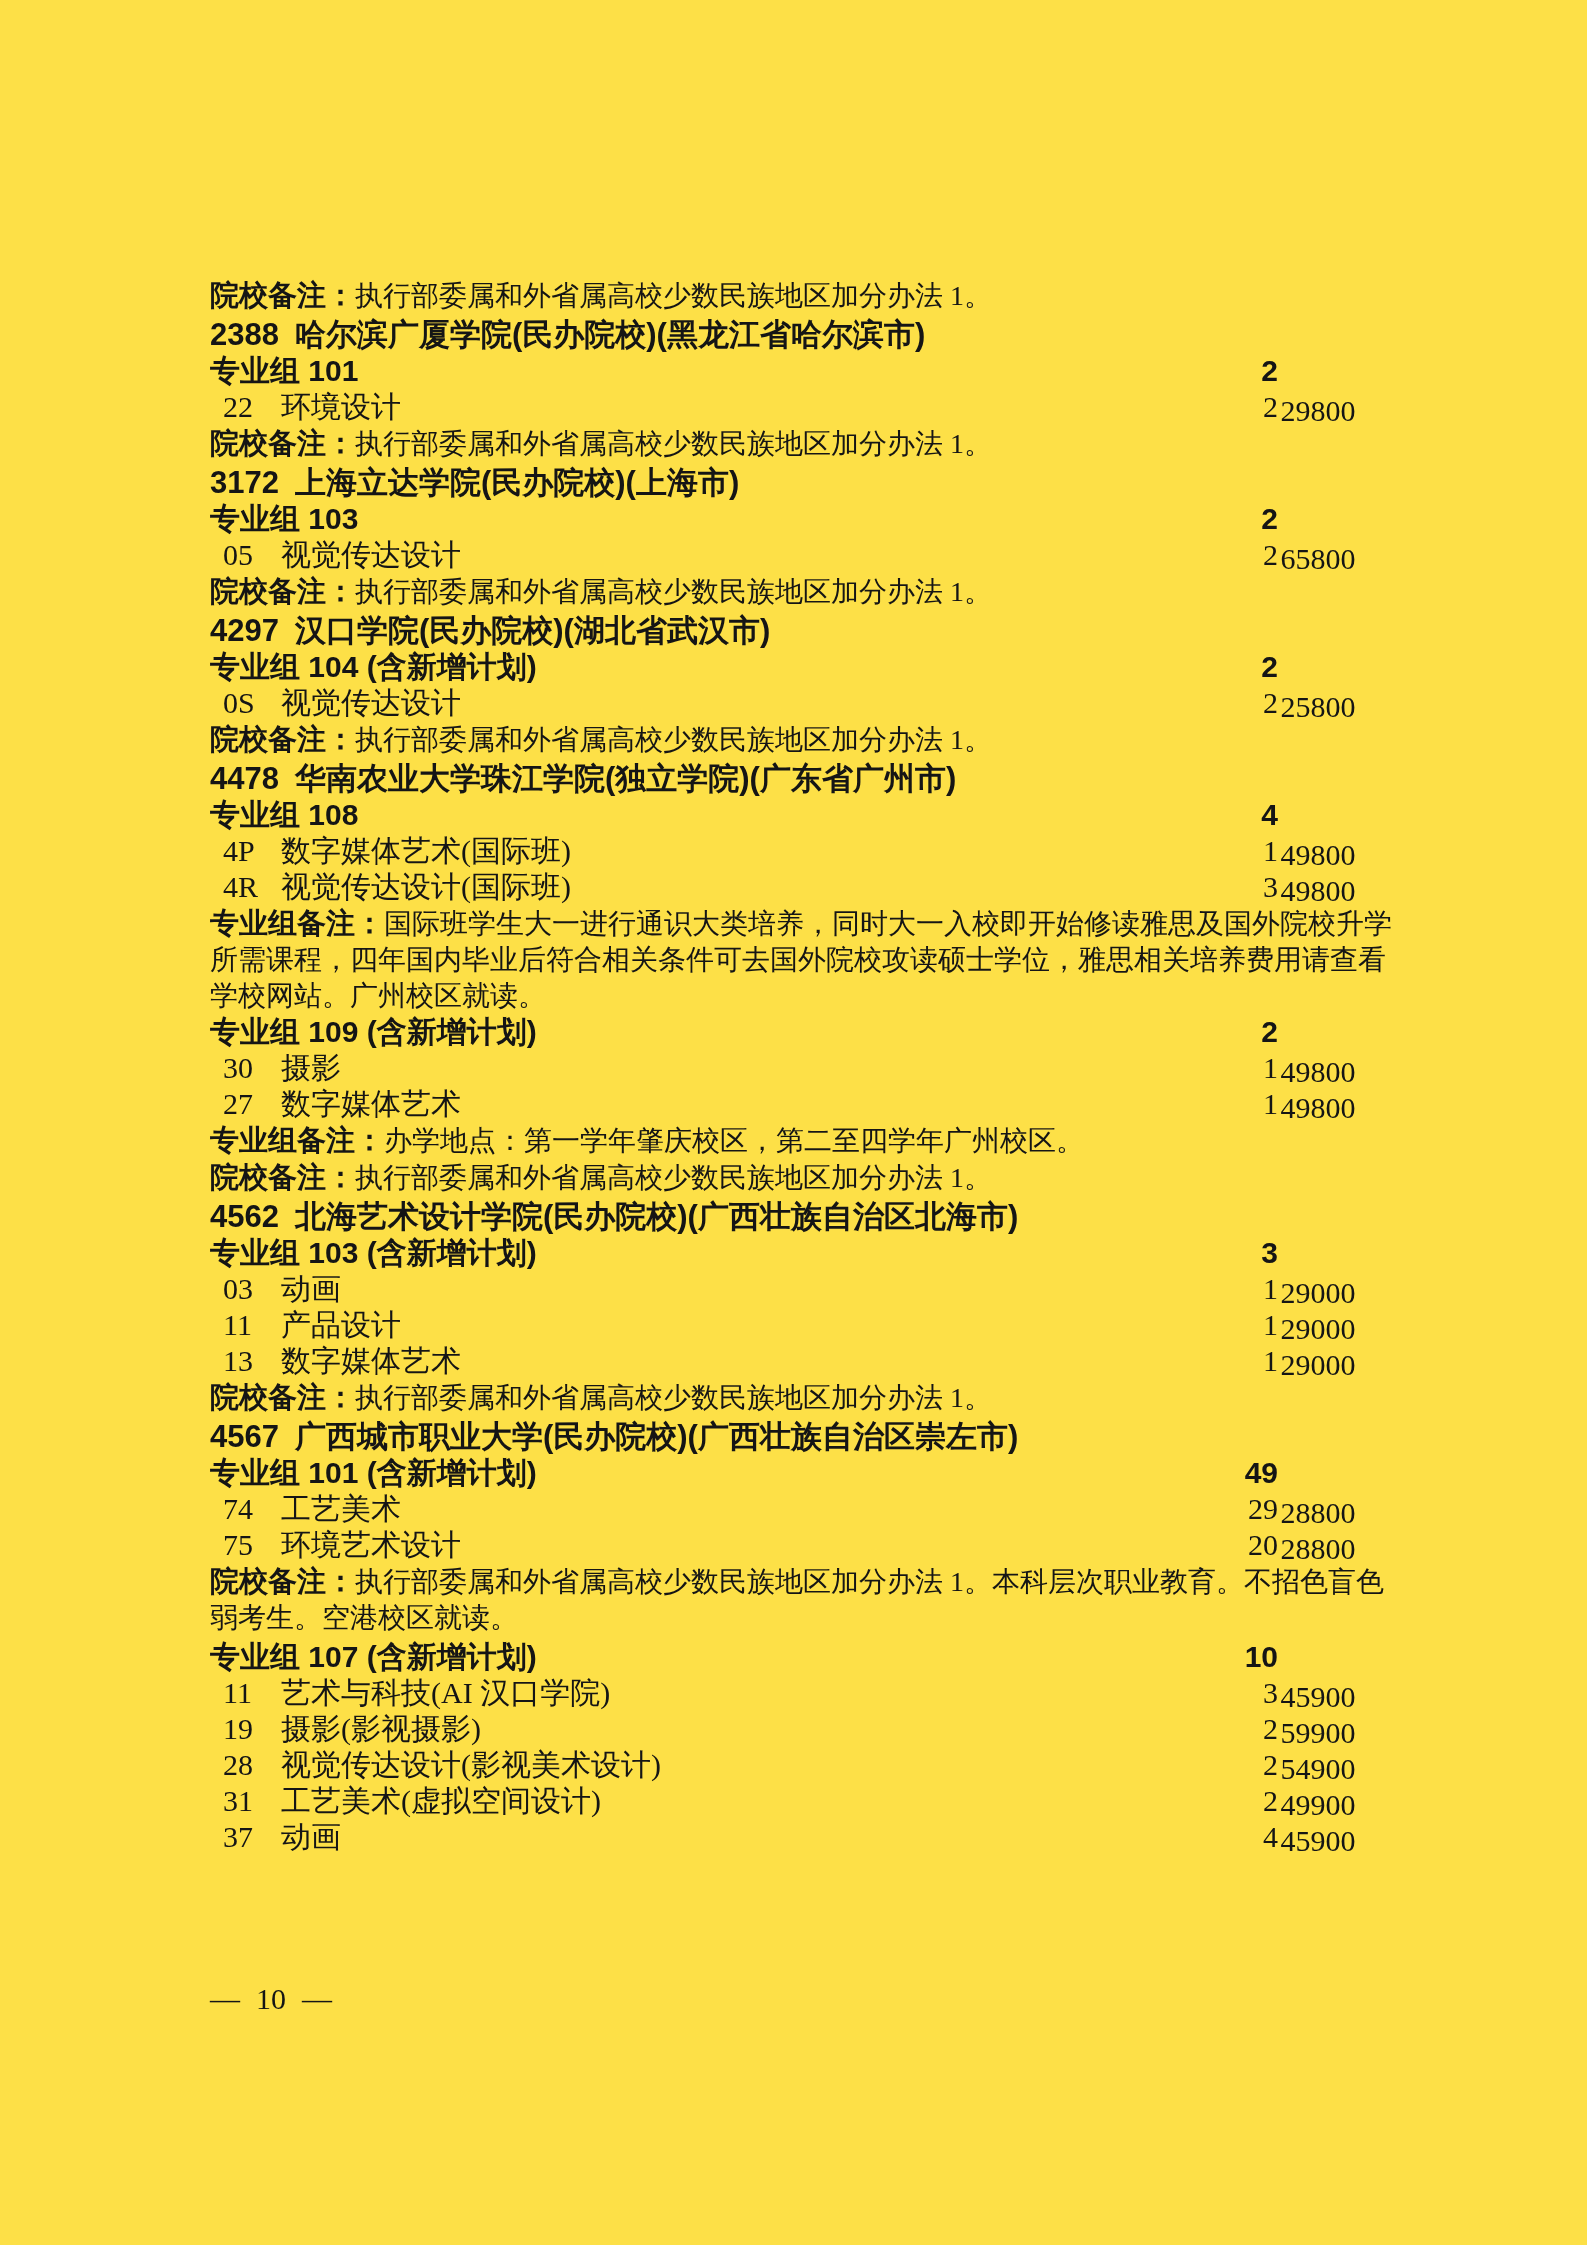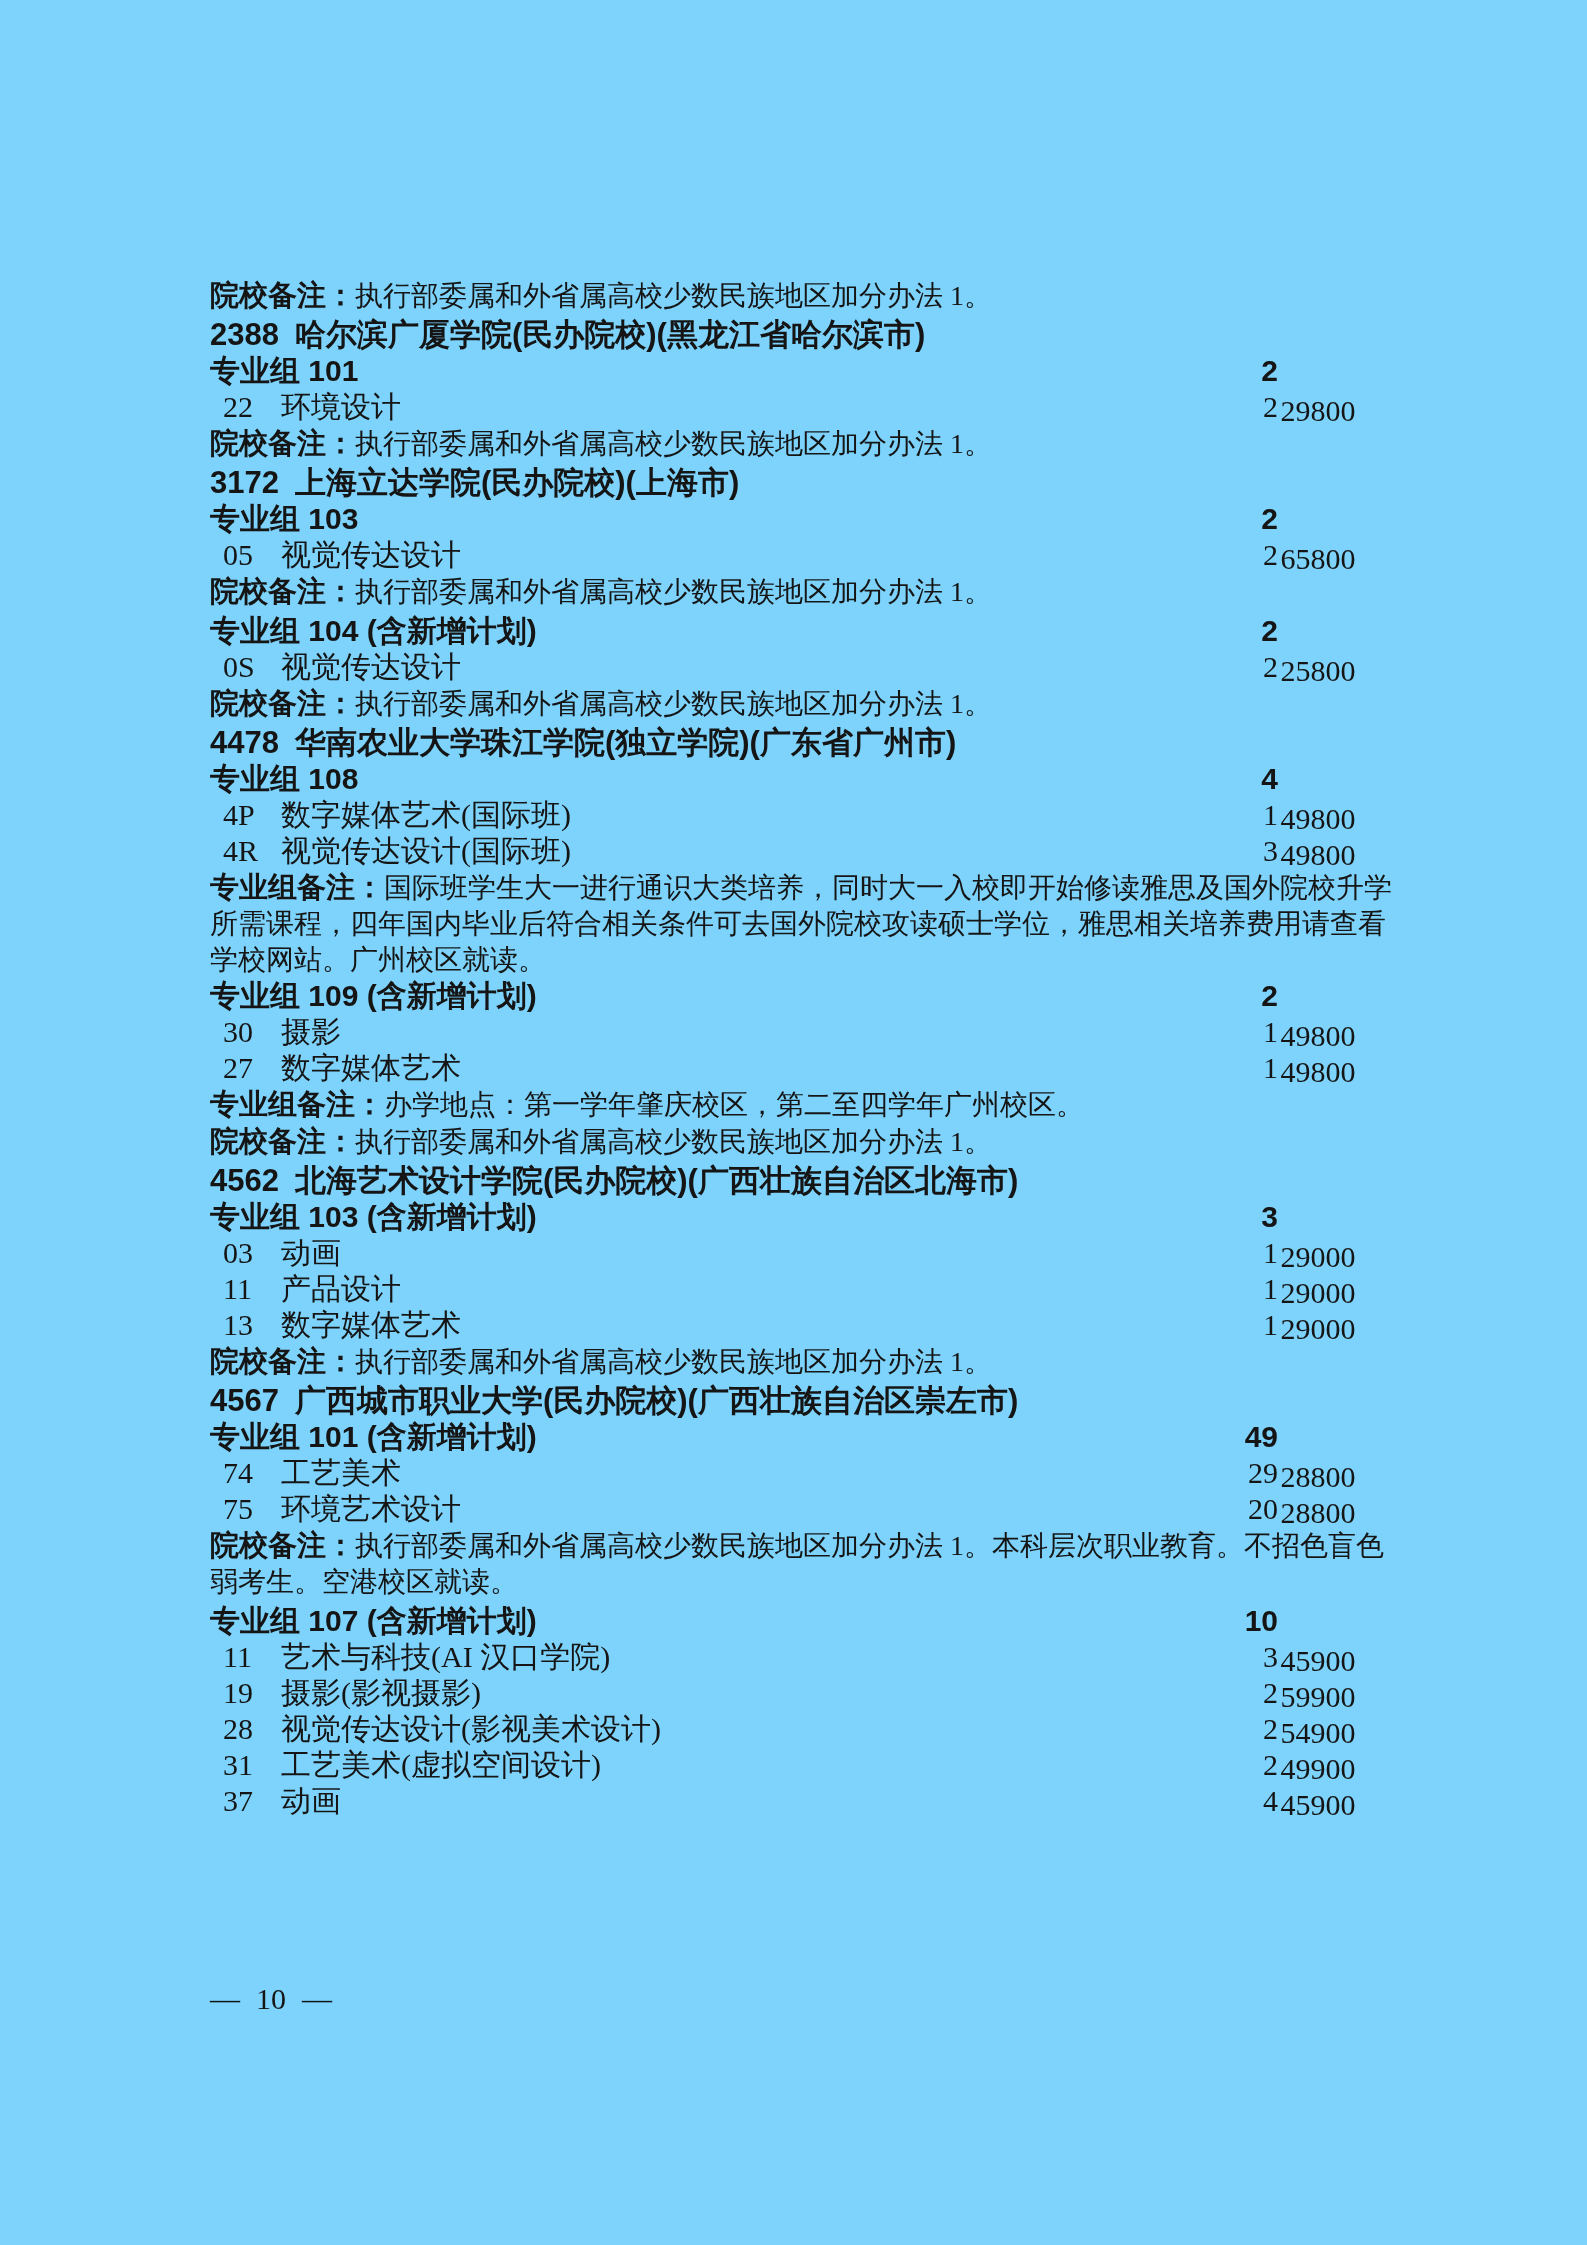--- a/index.html
+++ b/index.html
@@ -1,20 +1,20 @@
 <!DOCTYPE html>
 <html><head>
 <meta charset="utf-8">
 <style>
   html, body { margin: 0; padding: 0; background: #ffffff; }
   .page {
     position: relative;
     width: 1587px;
     height: 2245px;
-    background: #7dd3fc;
+    background: #fde047;
     color: #151515;
     font-family: "Liberation Serif", serif;
     overflow: hidden;
   }
   .content {
     position: absolute;
     left: 210px;
     top: 277px;
     width: 1195px;
   }
@@ -83,20 +83,21 @@
         <div class="row major-row"><span class="major-code">22</span><span class="major-name">环境设计</span><span class="plan">2</span><span class="fee">29800</span></div>
         <div class="row note"><span class="note-label">院校备注：</span><span class="note-text">执行部委属和外省属高校少数民族地区加分办法 1。</span></div>
       </section>
       <section class="school-block">
         <div class="row school-heading"><span class="school-code">3172</span><span class="school-name">上海立达学院(民办院校)(上海市)</span></div>
         <div class="row group-row"><span class="group-label">专业组 103</span><span class="plan group-plan">2</span></div>
         <div class="row major-row"><span class="major-code">05</span><span class="major-name">视觉传达设计</span><span class="plan">2</span><span class="fee">65800</span></div>
         <div class="row note"><span class="note-label">院校备注：</span><span class="note-text">执行部委属和外省属高校少数民族地区加分办法 1。</span></div>
       </section>
       <section class="school-block">
+        <div class="row school-heading"><span class="school-code">4297</span><span class="school-name">汉口学院(民办院校)(湖北省武汉市)</span></div>
         <div class="row group-row"><span class="group-label">专业组 104 (含新增计划)</span><span class="plan group-plan">2</span></div>
         <div class="row major-row"><span class="major-code">0S</span><span class="major-name">视觉传达设计</span><span class="plan">2</span><span class="fee">25800</span></div>
         <div class="row note"><span class="note-label">院校备注：</span><span class="note-text">执行部委属和外省属高校少数民族地区加分办法 1。</span></div>
       </section>
       <section class="school-block">
         <div class="row school-heading"><span class="school-code">4478</span><span class="school-name">华南农业大学珠江学院(独立学院)(广东省广州市)</span></div>
         <div class="row group-row"><span class="group-label">专业组 108</span><span class="plan group-plan">4</span></div>
         <div class="row major-row"><span class="major-code">4P</span><span class="major-name">数字媒体艺术(国际班)</span><span class="plan">1</span><span class="fee">49800</span></div>
         <div class="row major-row"><span class="major-code">4R</span><span class="major-name">视觉传达设计(国际班)</span><span class="plan">3</span><span class="fee">49800</span></div>
         <div class="row note"><span class="note-label">专业组备注：</span><span class="note-text">国际班学生大一进行通识大类培养，同时大一入校即开始修读雅思及国外院校升学所需课程，四年国内毕业后符合相关条件可去国外院校攻读硕士学位，雅思相关培养费用请查看学校网站。广州校区就读。</span></div>

